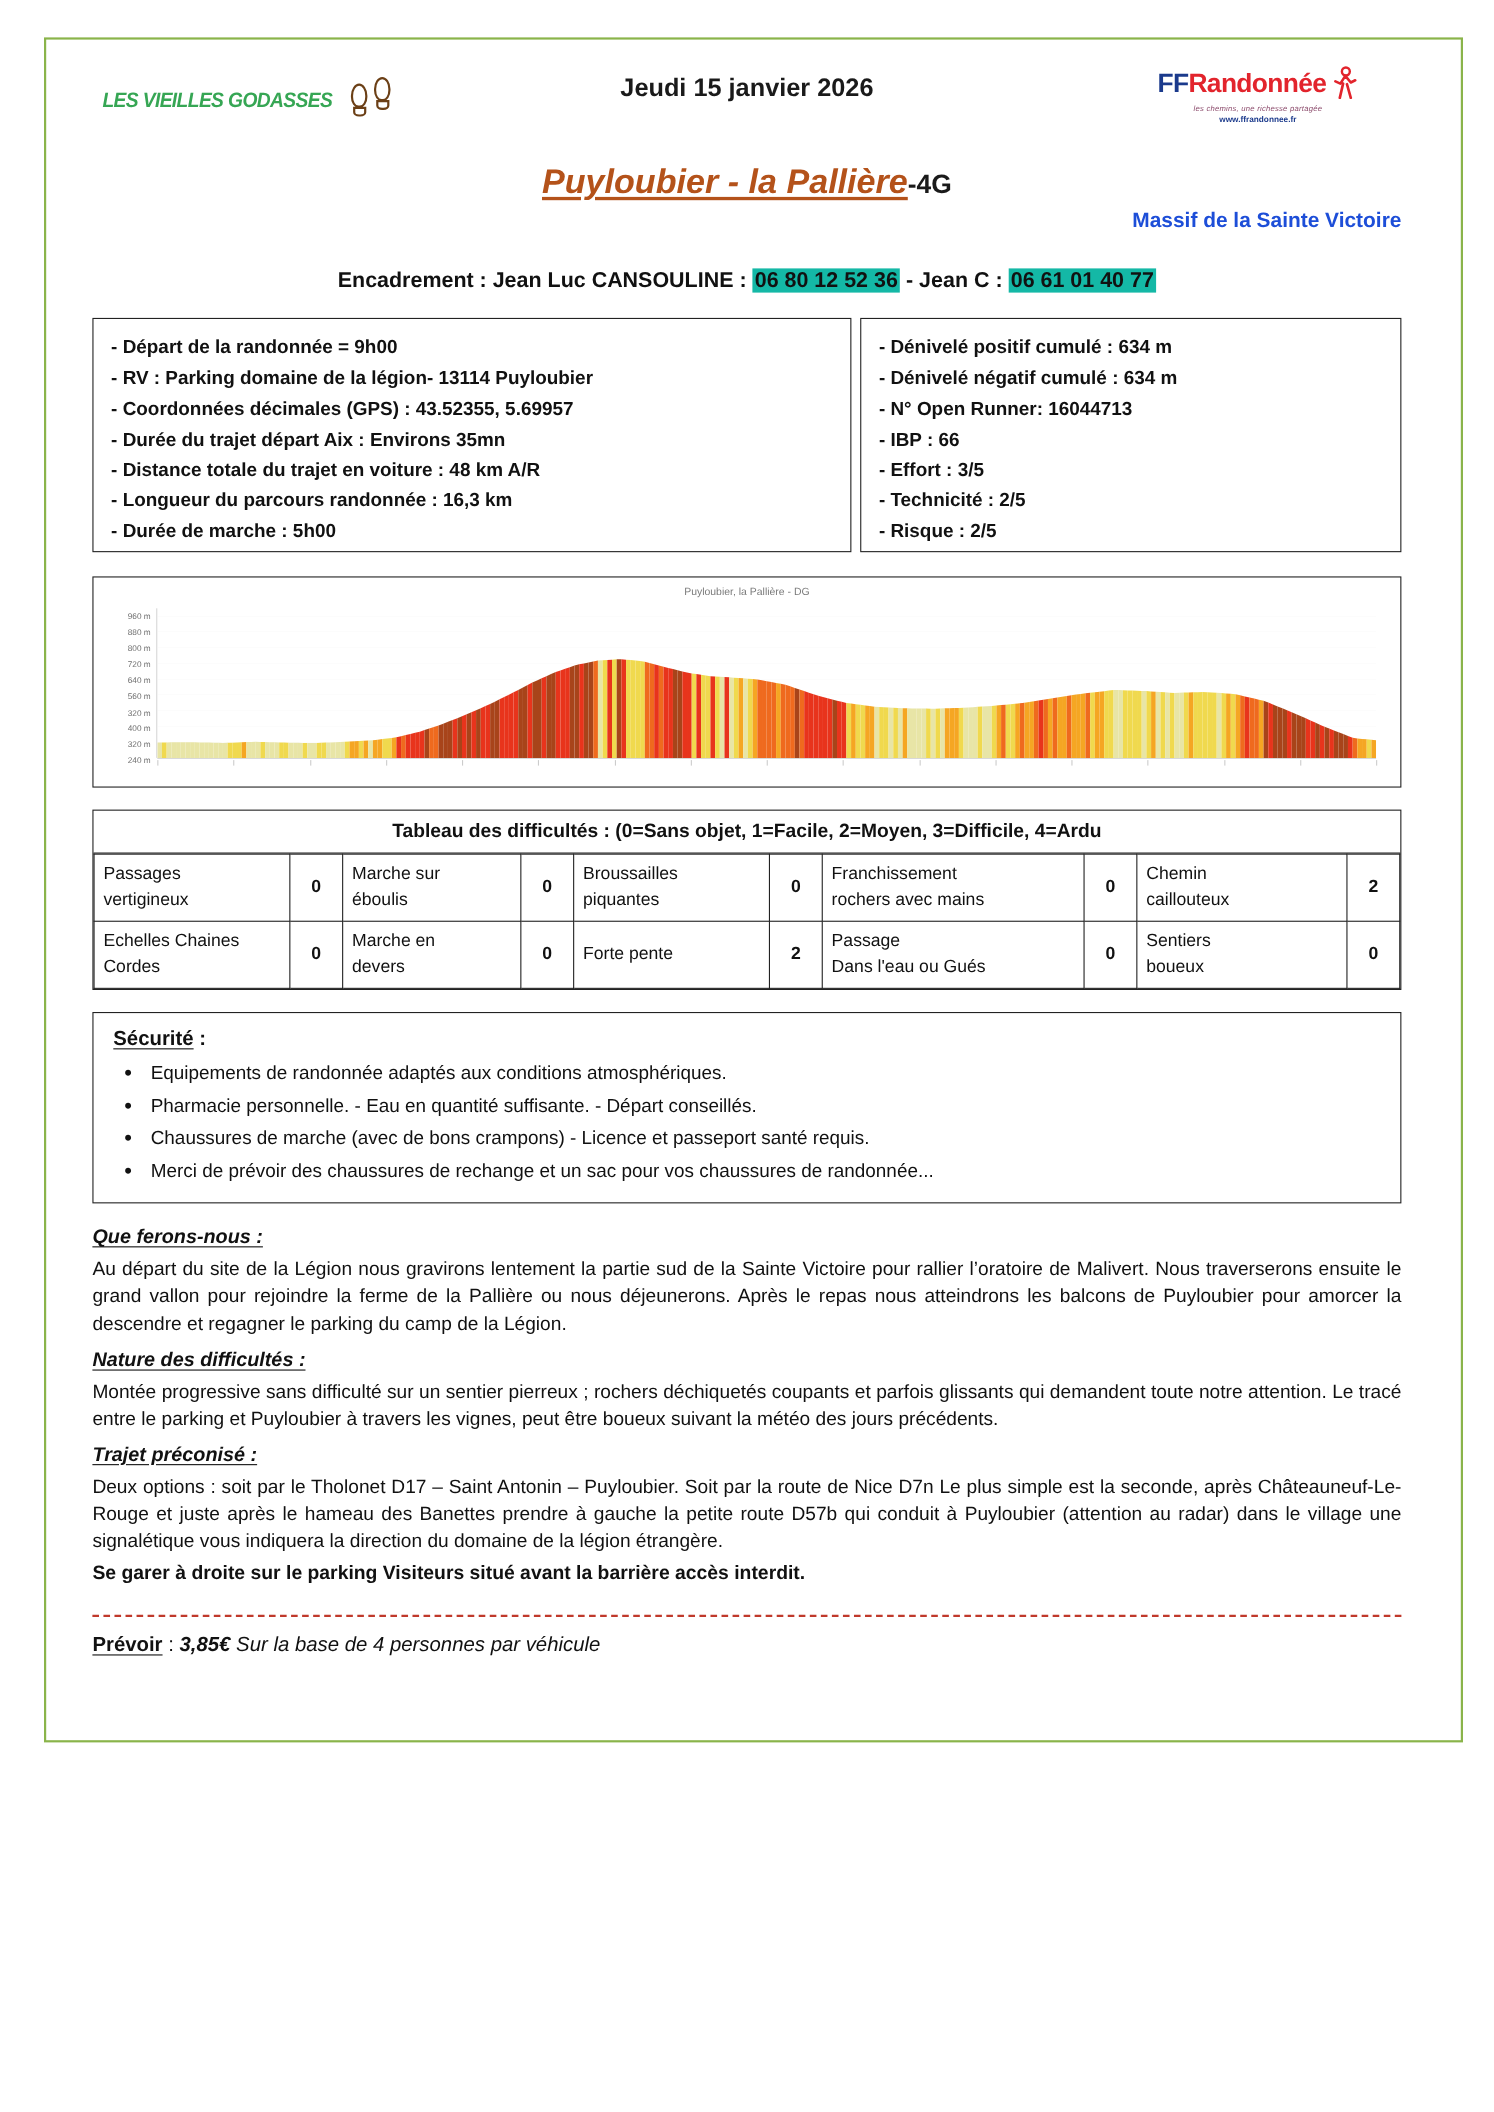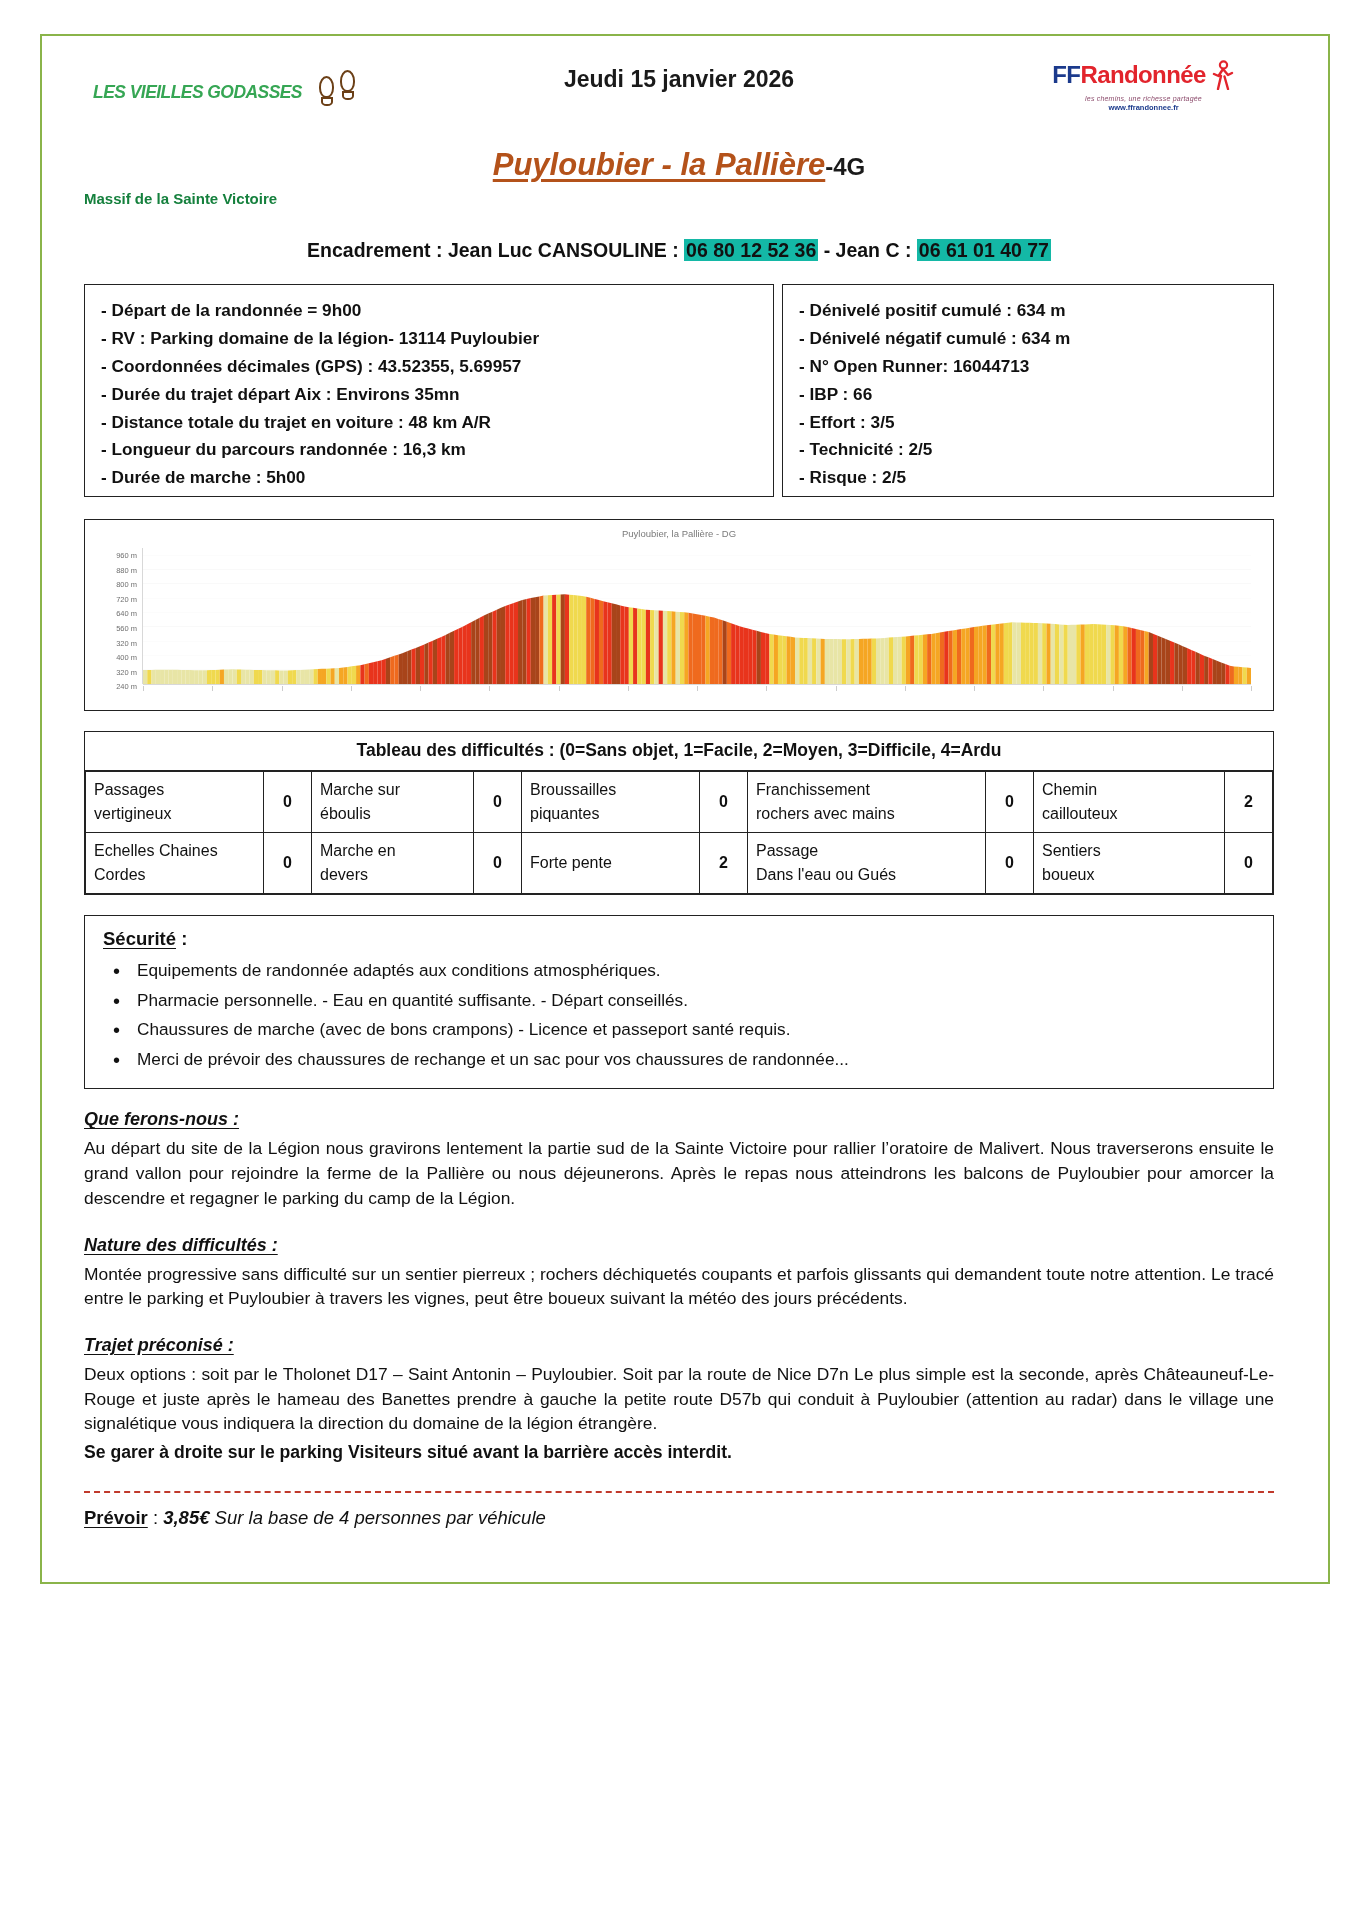--- a/index.html
+++ b/index.html
@@ -115,25 +115,25 @@
     font-style: italic;
     text-decoration: underline;
     text-underline-offset: 4px;
   }
   .title-main .t-code {
     color: #1a1a1a;
     font-style: normal;
     font-size: 24px;
   }
   .title-sub {
-    text-align: left;
+    text-align: right;
     margin-top: 8px;
-    font-size: 15px;
-    font-weight: bold;
-    color: #15803d;
+    font-size: 19px;
+    font-weight: bold;
+    color: #1d4ed8;
   }
   .encadrement {
     text-align: center;
     margin-top: 32px;
     font-size: 19.5px;
     font-weight: bold;
     color: #111;
   }
   .hl { background: #14b8a6; padding: 0 2px; }
 
@@ -285,21 +285,21 @@
 
   
   .narrative { margin-top: 20px; }
   .narr-head {
     font-size: 18px;
     font-weight: bold;
     font-style: italic;
     text-decoration: underline;
     text-underline-offset: 3px;
     color: #111;
-    margin-top: 24px;
+    margin-top: 10px;
     margin-bottom: 6px;
   }
   .narr-head.first { margin-top: 0; }
   .narr-p {
     font-size: 17.4px;
     color: #111;
     line-height: 1.42;
     text-align: justify;
     margin-bottom: 4px;
   }

